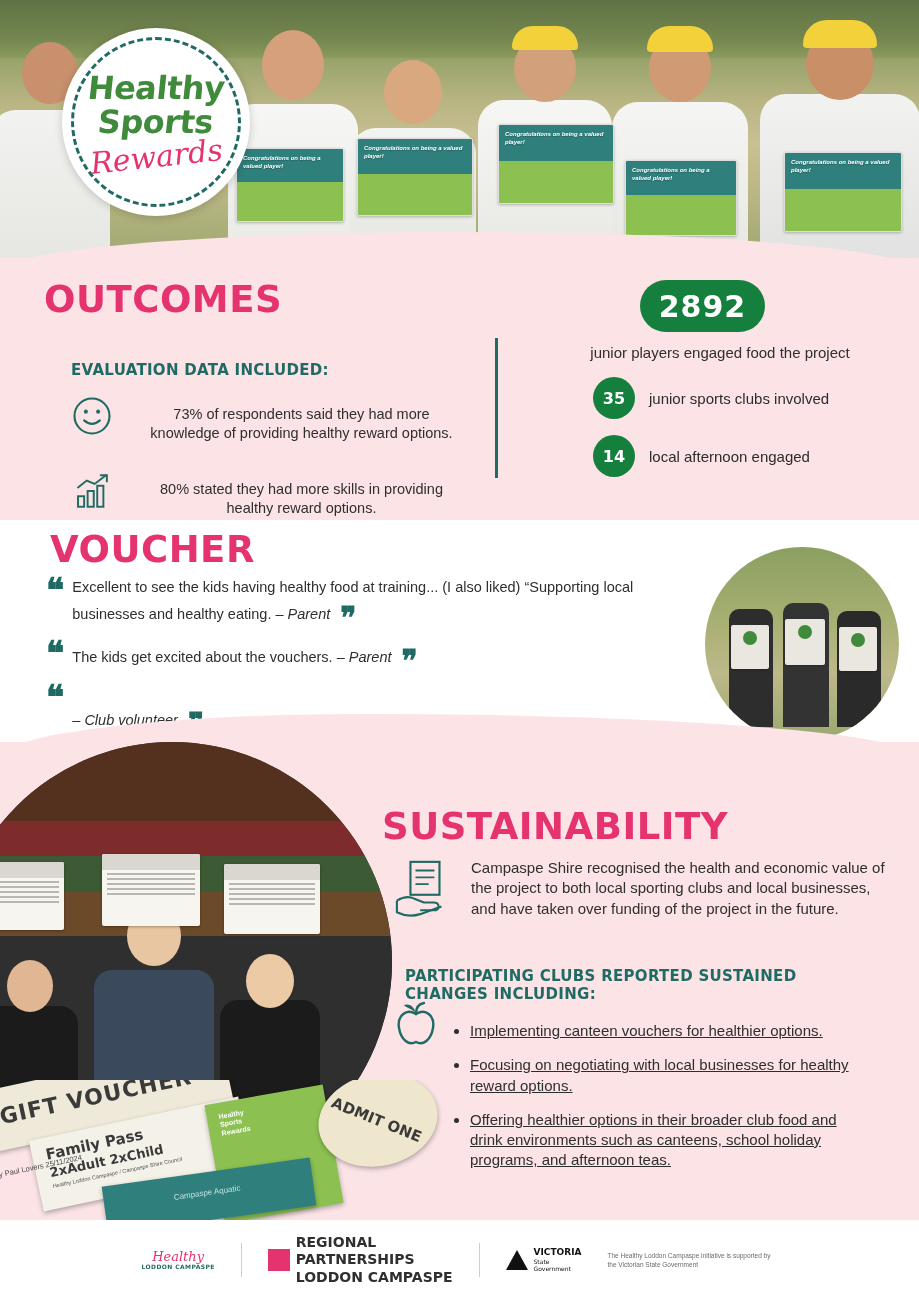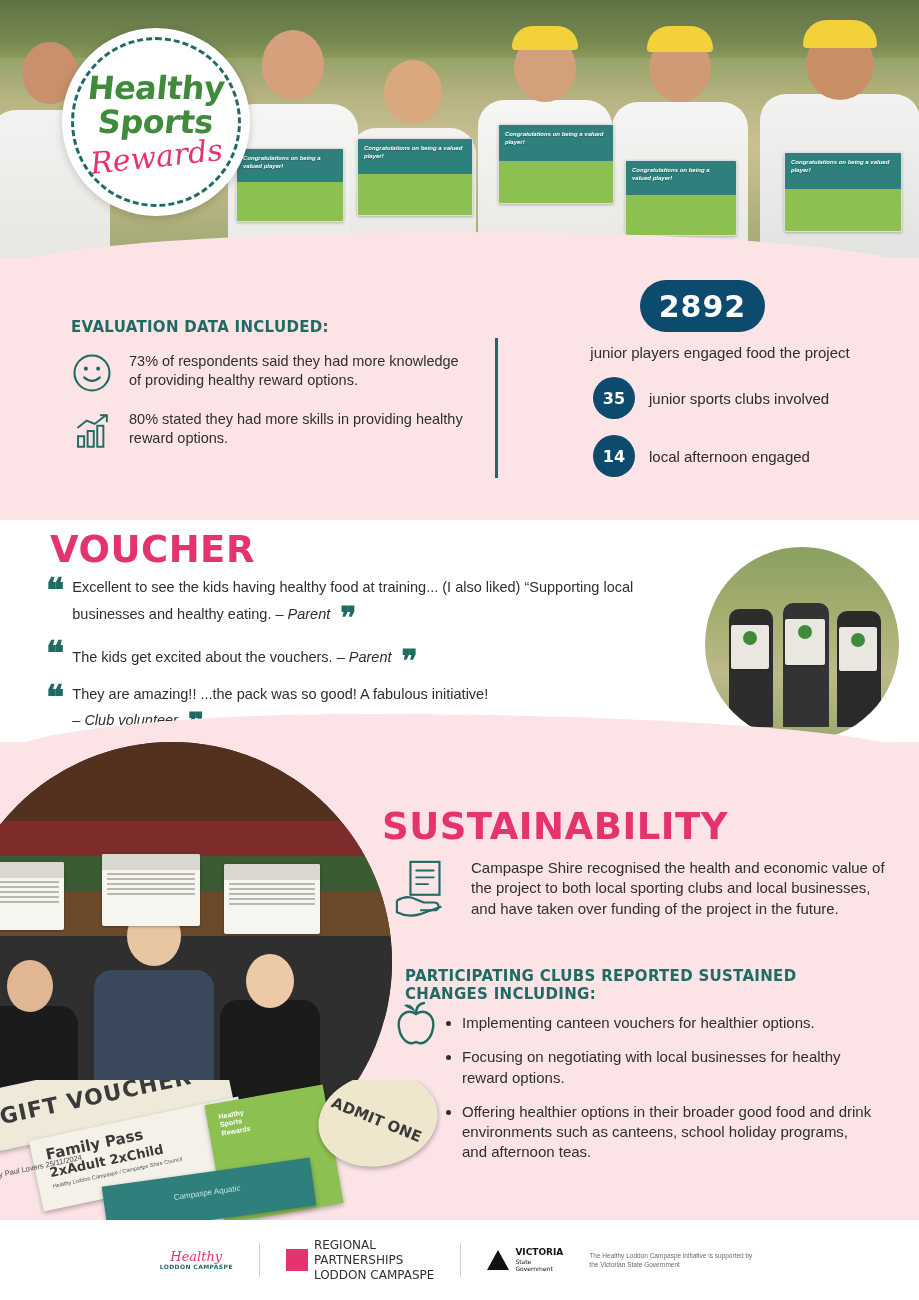--- a/index.html
+++ b/index.html
@@ -135,31 +135,31 @@
     font-weight:bold;
     color:#1f6b63;
     font-size:15px;
     letter-spacing:0.3px;
     margin:0;
   }
 
   .outcomes-left { position:absolute; left:44px; top:278px; width:430px; }
   .eval-head { margin-top:40px; margin-left:27px; }
   .eval-row { display:flex; gap:16px; align-items:flex-start; margin-top:16px; margin-left:27px; }
-  .eval-row p { margin:0; font-size:14.5px; line-height:1.33; color:#2f2f2f; max-width:345px; }
+  .eval-row p { margin:10px; font-size:14.5px; line-height:1.33; color:#2f2f2f; max-width:345px;text-align:center; }
   .icon-round { width:42px; height:42px; flex:0 0 42px; }
 
   .divider-v {
     position:absolute; left:495px; top:338px; width:3px; height:140px; background:#1f6b63;
   }
 
   .outcomes-right { position:absolute; left:545px; top:280px; width:350px; }
   .pill {
     display:inline-flex; align-items:center; justify-content:center;
-    background:#0c4a6e; color:#fff; border-radius:28px;
+    background:#15803d; color:#fff; border-radius:28px;
     font-family:"DejaVu Sans", sans-serif; font-weight:bold;
   }
   .pill-big { width:125px; height:52px; font-size:30px; letter-spacing:1px; margin-left:95px; }
   .pill-sm { width:42px; height:42px; border-radius:50%; font-size:16px; }
   .stat-line { font-size:15px; color:#2f2f2f; margin-top:12px; text-align:center; }
   .stat-row { display:flex; align-items:center; gap:14px; margin-top:16px; margin-left:48px; }
   .stat-row span.txt { font-size:15px; }
 
   
   .feedback-wrap { position:absolute; left:0; top:520px; width:919px; height:230px; background:#ffffff; }
@@ -197,21 +197,21 @@
   .band-pink2::before {
     content:""; position:absolute; top:-28px; left:0; width:100%; height:44px;
     background:#fbe3e6; border-radius:40% 60% 0 0 / 100% 100% 0 0;
   }
 
   .sus-title { position:absolute; left:382px; top:805px; }
   .sus-body { position:absolute; left:393px; top:858px; width:495px; display:flex; gap:16px; }
   .sus-body p { margin:0; font-size:15px; line-height:1.35; color:#2f2f2f; }
   .sus-sub { position:absolute; left:405px; top:967px; width:470px; }
   .bullets { position:absolute; left:432px; top:1005px; width:450px; }
-  .bullets ul { margin:8px; padding-left:22px; }
+  .bullets ul { margin:16px; padding-left:22px;text-decoration:underline; }
   .bullets li { font-size:15px; line-height:1.35; margin-bottom:14px; color:#2f2f2f; }
 
   .apple-icon { position:absolute; left:393px; top:1000px; }
 
   
   .sus-photo {
     position:absolute; left:-48px; top:742px; width:440px; height:440px;
     border-radius:50%;
     overflow:hidden;
     background:#2b2b2b;
@@ -250,21 +250,21 @@
   .footer {
     position:absolute; left:0; top:1220px; width:919px; height:80px; background:#ffffff;
     display:flex; align-items:center; justify-content:center; gap:26px;
   }
   .footer .sep { width:1px; height:34px; background:#cfcfcf; }
   .f-logo1 { text-align:center; line-height:1.05; }
   .f-logo1 .a { font-family:"DejaVu Serif", serif; font-style:italic; color:#e5336f; font-size:13px; }
   .f-logo1 .b { font-family:"DejaVu Sans", sans-serif; font-weight:bold; color:#1f6b63; font-size:6px; letter-spacing:.4px; }
   .f-logo2 { display:flex; align-items:center; gap:6px; }
   .f-logo2 .mark { width:22px; height:22px; background:#e5336f; }
-  .f-logo2 .txt { font-family:"DejaVu Sans", sans-serif; font-weight:normal; font-size:12px; line-height:1.25; color:#2f2f2f; }
+  .f-logo2 .txt { font-family:"DejaVu Sans", sans-serif; font-weight:bold; font-size:14px; line-height:1.25; color:#2f2f2f; }
   .f-logo3 { display:flex; align-items:center; gap:6px; }
   .f-logo3 .tri { width:0;height:0;border-left:11px solid transparent;border-right:11px solid transparent;border-bottom:20px solid #111; }
   .f-logo3 .txt { font-family:"DejaVu Sans", sans-serif; font-weight:bold; font-size:9px; line-height:1.2; color:#111; }
   .f-note { font-size:6.5px; color:#6b6b6b; line-height:1.4; max-width:170px; }
 </style>
 </head>
 <body>
 
 <div class="hero">
   <div class="field"></div>
@@ -333,20 +333,21 @@
 <div class="logo-badge">
   <div class="dashring"></div>
   <div class="logo-l1">Healthy</div>
   <div class="logo-l2">Sports</div>
   <div class="logo-l3">Rewards</div>
 </div>
 
 <div class="band-pink"></div>
 
 <div class="outcomes-left">
+  <h2 class="section">OUTCOMES</h2>
 
   <div class="eval-head sub-head">EVALUATION DATA INCLUDED:</div>
 
   <div class="eval-row">
     <svg class="icon-round" viewBox="0 0 48 48">
       <circle cx="24" cy="24" r="20" fill="none" stroke="#1f6b63" stroke-width="2.4"></circle>
       <circle cx="17" cy="19" r="2.3" fill="#1f6b63"></circle>
       <circle cx="31" cy="19" r="2.3" fill="#1f6b63"></circle>
       <path d="M15 29 Q24 37 33 29" fill="none" stroke="#1f6b63" stroke-width="2.4" stroke-linecap="round"></path>
     </svg>
@@ -397,21 +398,21 @@
     <span class="qmark">❝</span>
     <div class="quote-text">
       <span>The kids get excited about the vouchers.</span>
       <i>– Parent</i>
       <span class="qmark close">❞</span>
     </div>
   </div>
   <div class="quote-row">
     <span class="qmark">❝</span>
     <div class="quote-text">
-      <span>They are amazing!! ...the pack was so good! A fabulous initiative!</span><br>
+      <br>
       <i>– Club volunteer</i>
       <span class="qmark close">❞</span>
     </div>
   </div>
 </div>
 
 <div class="fb-photo">
   <div class="p-kid" style="left:24px;width:44px;height:118px;background:#2d2d2d;"></div>
   <div class="p-kid" style="left:78px;width:46px;height:124px;background:#333;"></div>
   <div class="p-kid" style="left:132px;width:44px;height:116px;background:#2a2a2a;"></div>
@@ -445,21 +446,21 @@
 <svg class="apple-icon" width="46" height="50" viewBox="0 0 46 50">
   <path d="M23 14 C13 8 4 16 6 28 C8 40 16 46 23 42 C30 46 38 40 40 28 C42 16 33 8 23 14 Z" fill="none" stroke="#1f6b63" stroke-width="2.4"></path>
   <path d="M23 14 C23 8 25 4 31 3" fill="none" stroke="#1f6b63" stroke-width="2.4" stroke-linecap="round"></path>
   <path d="M23 13 C18 8 13 8 11 5 C16 3 21 6 23 13 Z" fill="#1f6b63"></path>
 </svg>
 
 <div class="bullets">
   <ul>
     <li>Implementing canteen vouchers for healthier options.</li>
     <li>Focusing on negotiating with local businesses for healthy reward options.</li>
-    <li>Offering healthier options in their broader good food and drink environments such as canteens, school holiday programs, and afternoon teas.</li>
+    <li>Offering healthier options in their broader club food and drink environments such as canteens, school holiday programs, and afternoon teas.</li>
   </ul>
 </div>
 
 <div class="sus-photo">
   <div class="shelves"></div>
 
   <div class="person" style="left:30px;width:96px;height:230px;">
     <div class="body" style="height:176px;background:#1b1b1b;"></div>
     <div class="head" style="top:8px;width:46px;height:52px;background:#e0b693;"></div>
   </div>

